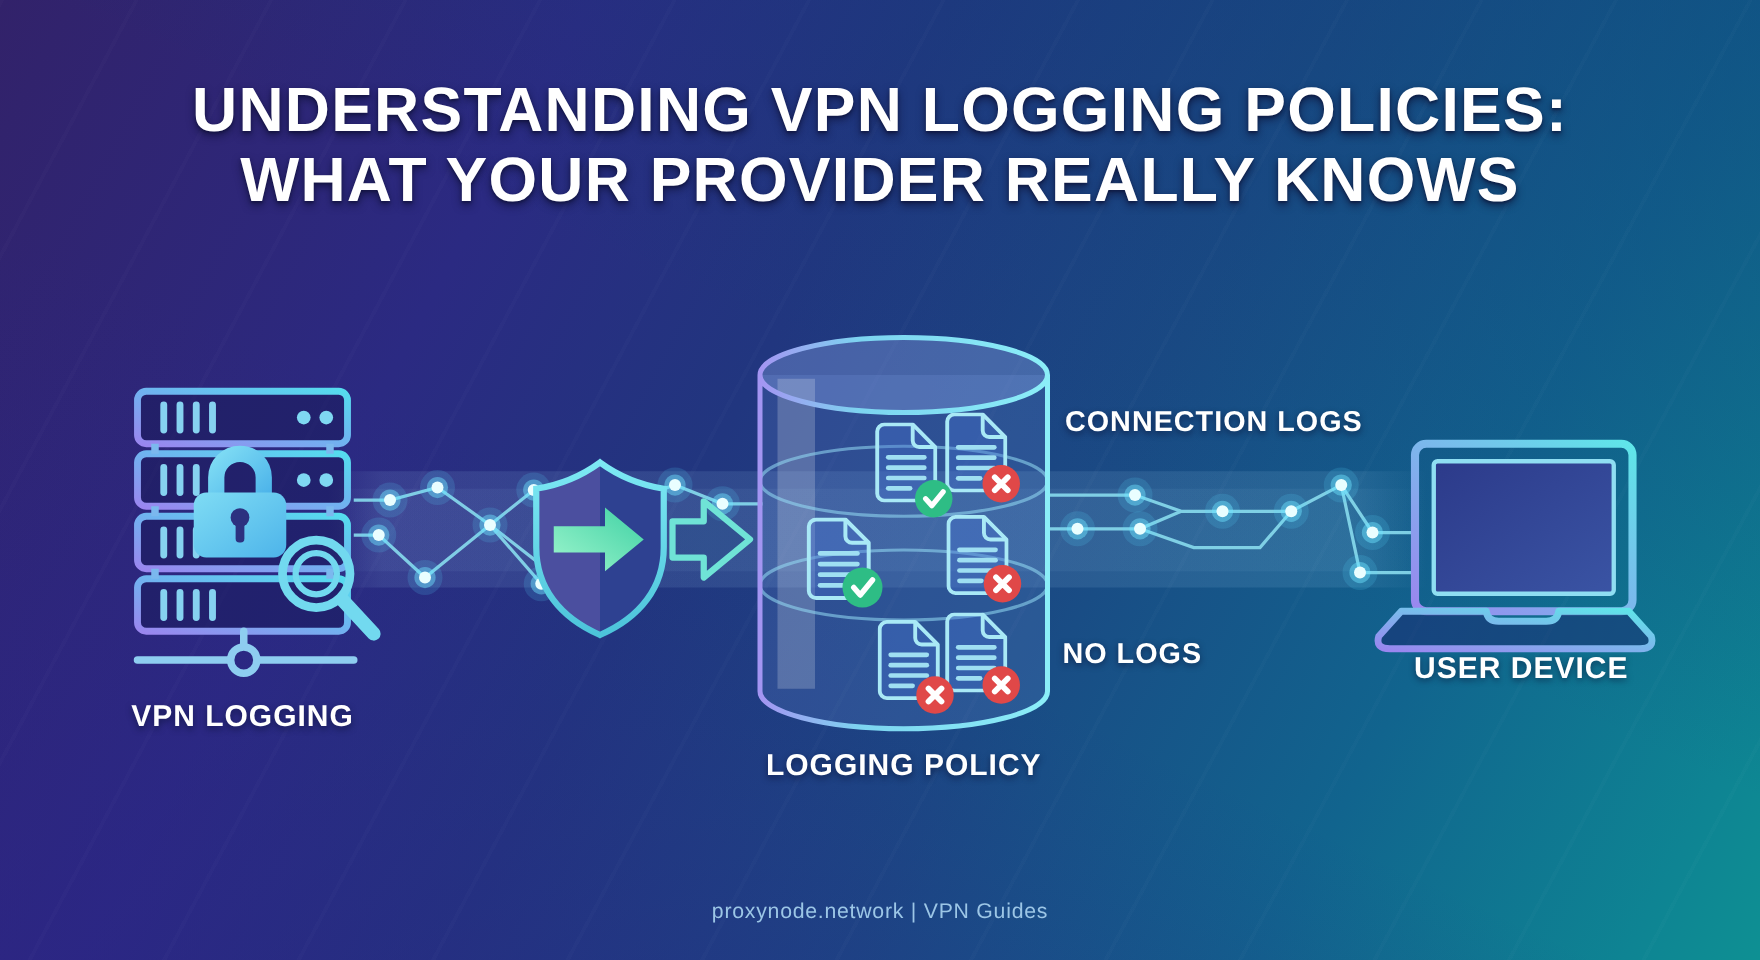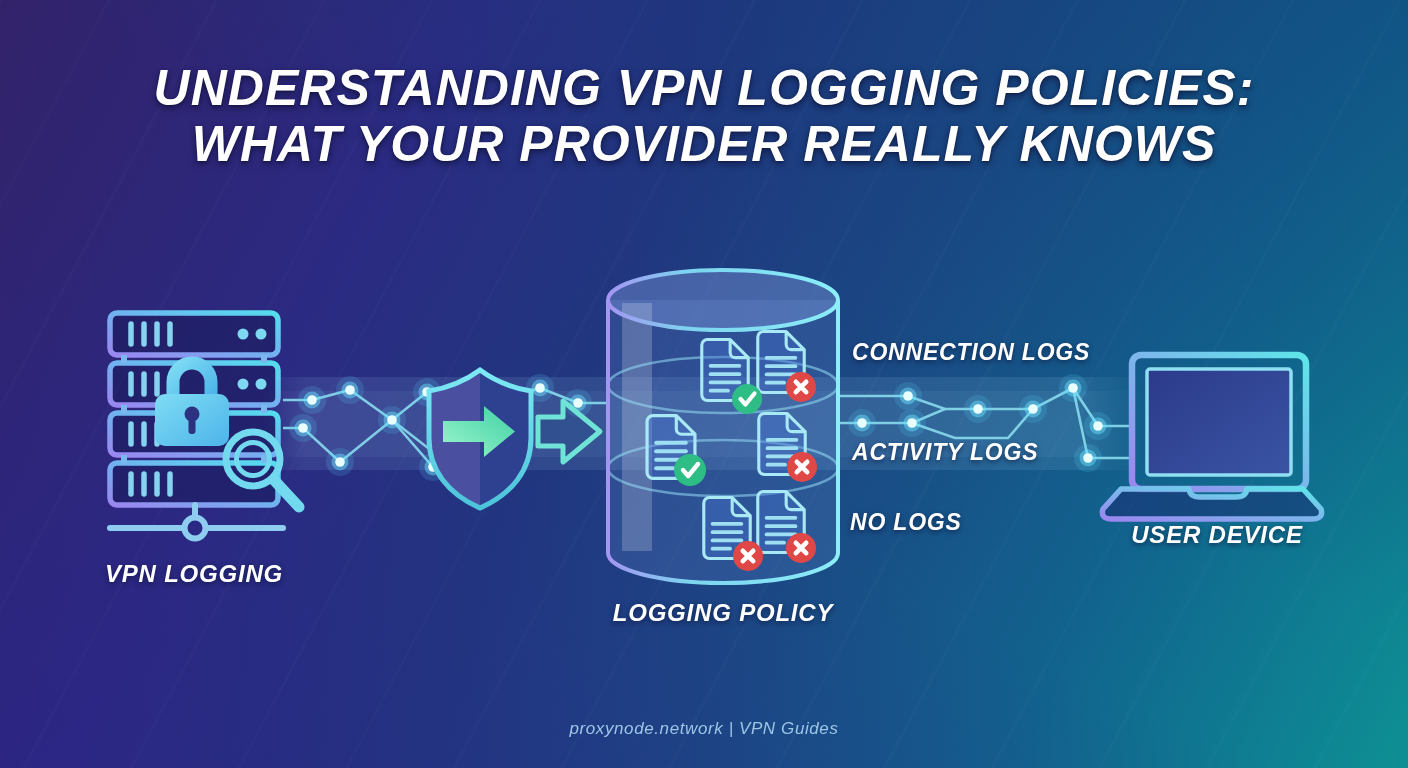--- a/index.html
+++ b/index.html
@@ -4,21 +4,20 @@
 <style>
   html,body{margin:0;padding:0;background:#101a3a;}
   .stage{
     position:relative;width:1408px;height:768px;overflow:hidden;
     font-family:"Liberation Sans","DejaVu Sans",sans-serif;
     background:
       repeating-linear-gradient(118deg, rgba(255,255,255,0.016) 0 3px, rgba(255,255,255,0) 3px 95px),
       linear-gradient(25deg, rgba(44,35,134,0.50) 0%, rgba(44,35,134,0) 42%),
       linear-gradient(205deg, rgba(16,66,122,0.45) 0%, rgba(16,66,122,0) 45%),
       linear-gradient(118deg, #32226a 0%, #2b2a82 26%, #21367f 42%, #1a4a84 60%, #11648e 78%, #0e8493 94%, #0e9093 100%);
-    font-style: italic;
   }
   .title{
     position:absolute;left:50%;top:60px;transform:translateX(-50%);
     width:1260px;text-align:center;color:#ffffff;font-weight:700;
     font-size:50px;line-height:56px;letter-spacing:1px;
     text-shadow:0 3px 7px rgba(12,14,48,0.65),0 1px 2px rgba(12,14,48,0.5);
     white-space:nowrap;
   }
   .diagram-svg{position:absolute;left:0;top:0;}
   .node-label{
@@ -261,18 +260,17 @@
 
   <div class="title">
     <div>UNDERSTANDING VPN LOGGING POLICIES:</div>
     <div>WHAT YOUR PROVIDER REALLY KNOWS</div>
   </div>
 
   <div class="node-label" style="left:194px;top:560px">VPN LOGGING</div>
   <div class="node-label" style="left:723px;top:599px">LOGGING POLICY</div>
   <div class="node-label" style="left:1217px;top:521px">USER DEVICE</div>
 
-  <div class="log-label" style="left:852px;top:339px">CONNECTION LOGS</div>
-  <div class="log-label" style="left:852px;top:439px">ACTIVITY LOGS</div>
+  <div class="log-label" style="left:852px;top:324px">CONNECTION LOGS</div>
   <div class="log-label" style="left:850px;top:509px">NO LOGS</div>
 
   <div class="footer">proxynode.network | VPN Guides</div>
 </div>
 
 </body></html>

